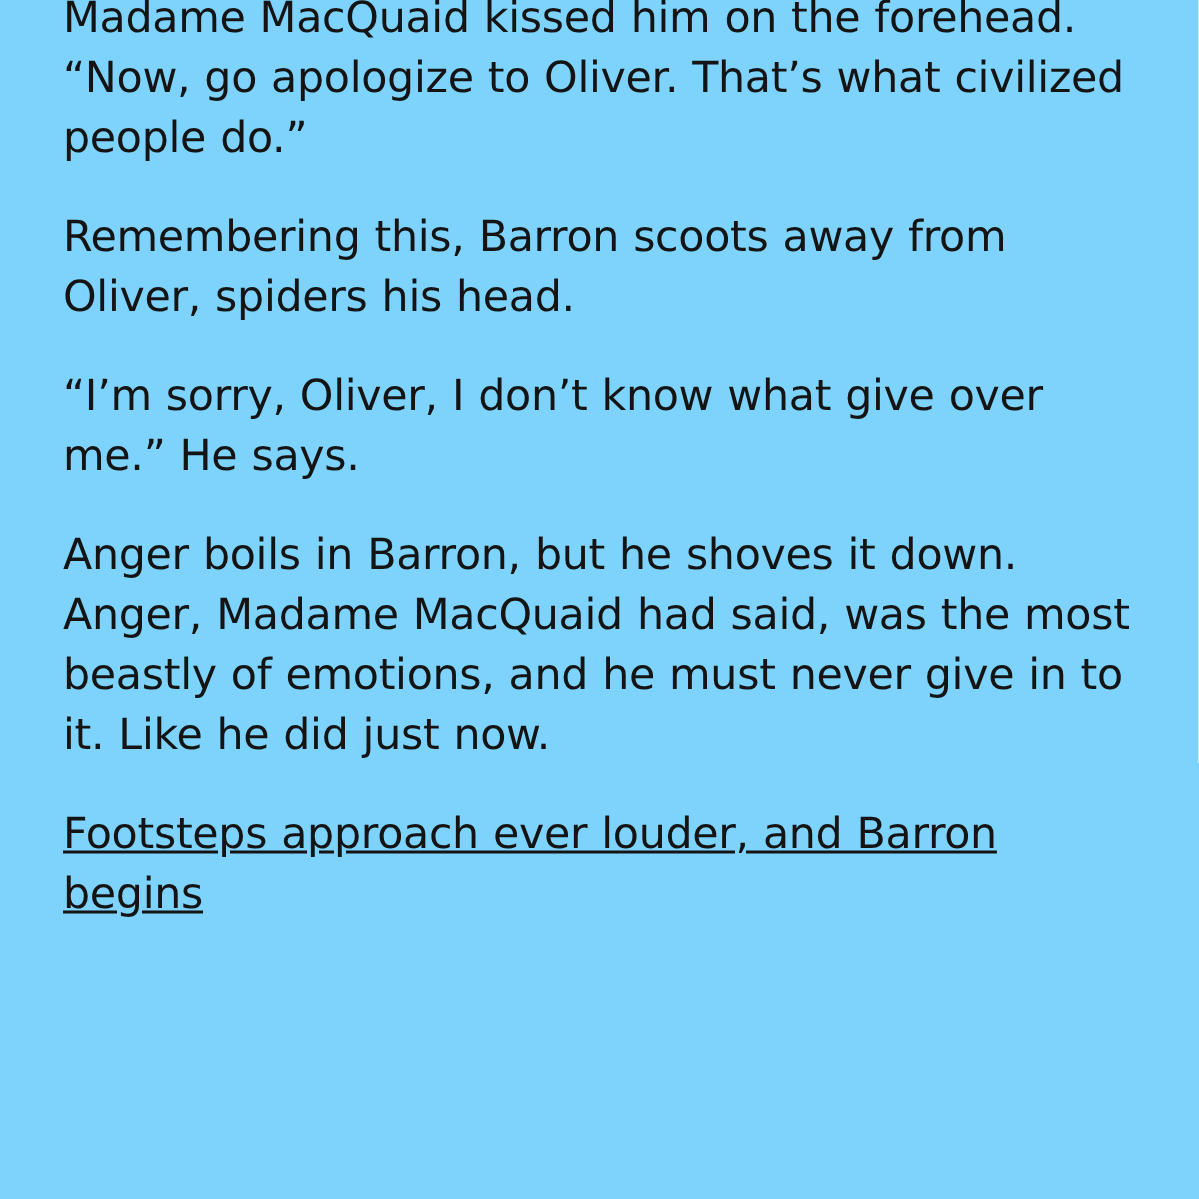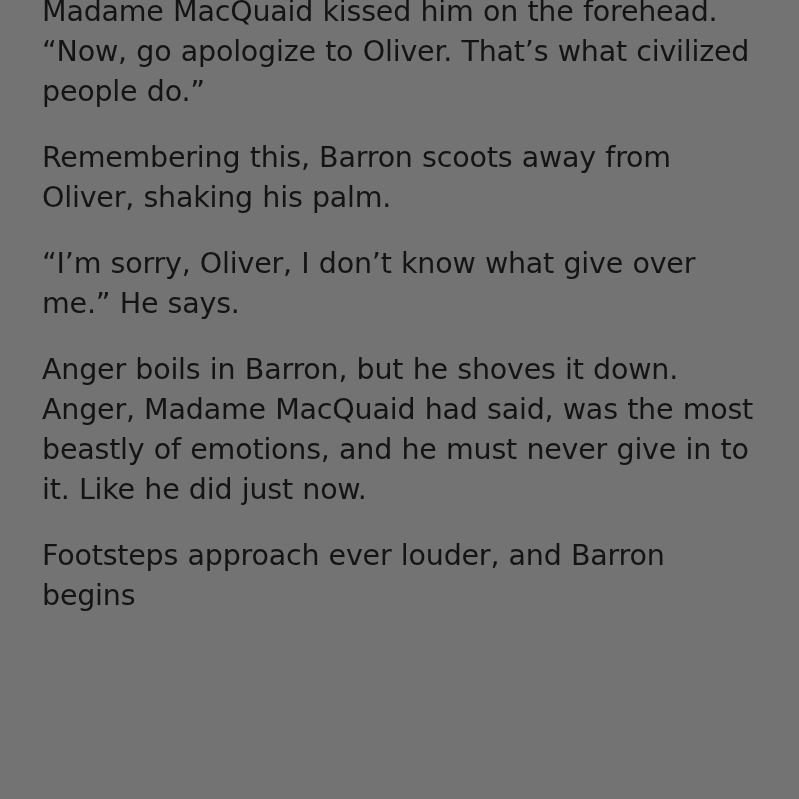--- a/index.html
+++ b/index.html
@@ -9,21 +9,21 @@
   }
   body {
     width: 799px;
     height: 799px;
     overflow: hidden;
     font-family: "DejaVu Sans", sans-serif;
   }
   .page {
     width: 799px;
     height: 799px;
-    background: #737373;
+    background: #7dd3fc;
     box-sizing: border-box;
     padding: 0 44px 0 42px;
     position: relative;
   }
   .body-text {
     position: absolute;
     top: -8px;
     left: 42px;
     right: 44px;
   }
@@ -32,26 +32,27 @@
     font-family: "DejaVu Sans", sans-serif;
     font-size: 28.5px;
     line-height: 40px;
     color: #141414;
     letter-spacing: -0.2px;
     font-weight: 400;
     word-spacing: 0.5px;
   }
   p.para:last-child {
     margin-bottom: 0;
+    text-decoration: underline;
   }
 </style>
 </head>
 <body>
 
 <div class="page">
   <div class="body-text">
     <p class="para">Madame MacQuaid kissed him on the forehead. “Now, go apologize to Oliver. That’s what civilized people do.”</p>
-    <p class="para">Remembering this, Barron scoots away from Oliver, shaking his palm.</p>
+    <p class="para">Remembering this, Barron scoots away from Oliver, spiders his head.</p>
     <p class="para">“I’m sorry, Oliver, I don’t know what give over me.” He says.</p>
     <p class="para">Anger boils in Barron, but he shoves it down. Anger, Madame MacQuaid had said, was the most beastly of emotions, and he must never give in to it. Like he did just now.</p>
     <p class="para">Footsteps approach ever louder, and Barron begins</p>
   </div>
 </div>
 
 </body></html>

